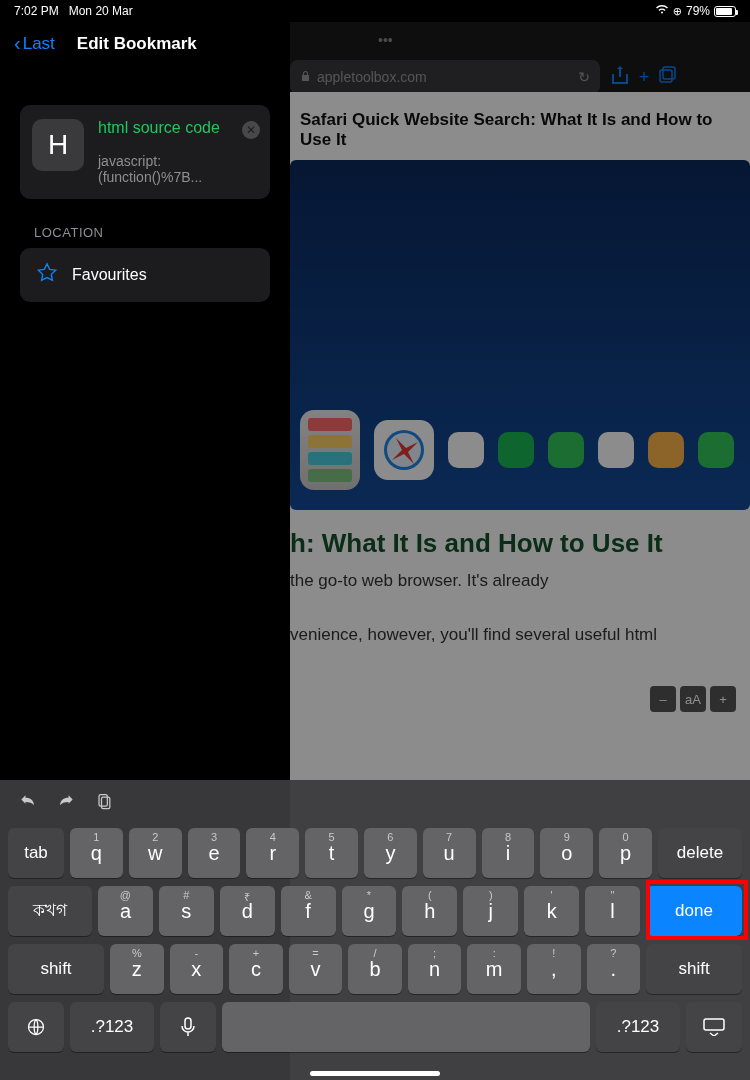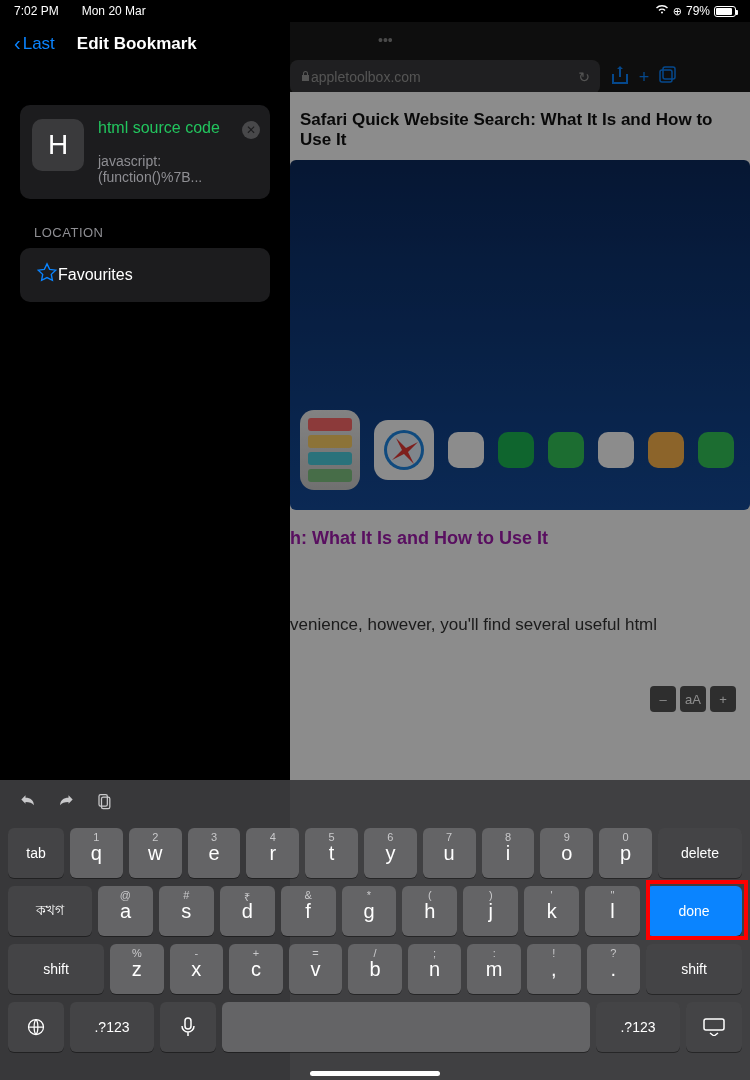--- a/index.html
+++ b/index.html
@@ -1,18 +1,18 @@
 <!DOCTYPE html>
 <html><head>
 <meta charset="utf-8">
 <style>
 *{margin:0;padding:0;box-sizing:border-box;font-family:-apple-system,BlinkMacSystemFont,sans-serif}
 body{width:750px;height:1080px;background:#000;position:relative;overflow:hidden}
 .statusbar{height:22px;display:flex;align-items:center;padding:0 14px;color:#fff;font-size:12px;font-weight:500}
-.status-left{display:flex;gap:23px}
+.status-left{display:flex;gap:10px}
 .status-right{margin-left:auto;display:flex;align-items:center;gap:4px}
 .battery{width:22px;height:11px;border:1px solid #fff;border-radius:3px;position:relative;display:inline-block}
 .battery::after{content:"";position:absolute;right:-3px;top:3px;width:2px;height:5px;background:#fff;border-radius:0 1px 1px 0}
 .battery-fill{position:absolute;left:1px;top:1px;bottom:1px;width:79%;background:#fff;border-radius:1px}
 
 .sidebar{position:absolute;left:0;top:22px;width:290px;bottom:0;background:#000;z-index:5}
 .nav-header{display:flex;align-items:center;padding:10px 14px;gap:4px}
 .back-btn{display:flex;align-items:center;color:#0a84ff;font-size:17px}
 .chevron-left{font-size:20px;margin-right:2px}
 .header-title{color:#fff;font-weight:700;font-size:17px;margin-left:18px}
@@ -23,66 +23,66 @@
 .rb3{left:92px;top:140px;width:188px;height:42px}
 
 .bookmark-card{margin:40px 20px 0 20px;background:#1c1c1e;border-radius:10px;padding:14px 12px;display:flex;align-items:flex-start;gap:14px;position:relative}
 .bm-icon{width:52px;height:52px;background:#3a3a3c;border-radius:10px;display:flex;align-items:center;justify-content:center;color:#fff;font-size:28px;font-weight:400}
 .bm-fields{flex:1;display:flex;flex-direction:column;gap:16px}
 .bm-title{color:#22c55e;font-size:16px}
 .bm-url{color:#8e8e93;font-size:14px}
 .clear-btn{width:18px;height:18px;border-radius:9px;background:#48484a;display:flex;align-items:center;justify-content:center;color:#1c1c1e;font-size:12px;position:absolute;right:10px;top:16px}
 
 .section-label{color:#8e8e93;font-size:13px;margin:26px 34px 8px;letter-spacing:0.5px}
-.location-row{margin:0 20px;background:#1c1c1e;border-radius:10px;padding:14px 16px;display:flex;align-items:center;color:#fff;font-size:16px}
+.location-row{margin:0 20px;background:#1c1c1e;border-radius:10px;padding:14px 16px;display:flex;align-items:center;gap:14px;color:#fff;font-size:16px}
 .star-icon svg{width:22px;height:22px}
 
 .browser{position:absolute;left:290px;right:0;top:22px;bottom:0;background:#1a1a1a}
 .overlay{position:absolute;inset:0;background:rgba(0,0,0,0.45);z-index:2;pointer-events:none}
 .safari-top{height:36px;display:flex;align-items:center;gap:10px;padding:0 10px}
 .dots{color:#888;font-size:14px;margin-left:78px}
-.urlbar{height:34px;background:#3a3a3c;border-radius:8px;margin:0 8px 0 0;flex:1;display:flex;align-items:center;padding:0 10px;color:#9a9a9a;font-size:14px;max-width:310px}
+.urlbar{height:34px;background:#3a3a3c;border-radius:8px;margin:0 8px 0 0;flex:1;display:flex;align-items:center;padding:0 10px;color:#9a9a9a;font-size:14px;gap:6px;max-width:310px}
 .url-refresh{margin-left:auto;color:#9a9a9a}
 .tb-icon{color:#0a84ff;font-size:18px;width:24px;text-align:center}
 .safari-row{display:flex;align-items:center;padding:2px 10px 6px 0}
 
 .page{background:#fff;position:absolute;left:0;right:0;top:70px;bottom:0;overflow:hidden}
 .searchbar{margin:14px auto 14px;width:300px;height:34px;border-radius:17px;background:#f0f0f3;display:flex;align-items:center;padding:0 14px;color:#8a8a8e;font-size:14px}
 .searchbar svg{margin-left:auto}
 .page-small-title{color:#111;font-size:17px;font-weight:600;margin:18px 10px 10px 10px}
 .hero{margin:0 0 0 0;height:350px;background:linear-gradient(180deg,#0b2a5e,#144b9a);position:relative;border-radius:6px;overflow:hidden}
 .dock{position:absolute;bottom:20px;left:0;right:0;display:flex;align-items:center;gap:14px;padding-left:10px}
 .dock .app{width:40px;height:40px;border-radius:10px}
 .app.settings{width:60px;height:80px;border-radius:14px;background:linear-gradient(#eee,#ccc);display:flex;flex-direction:column;gap:4px;padding:8px}
 .app.settings span{height:14px;border-radius:3px}
 .app.safari{width:60px;height:60px;border-radius:14px;background:#fff;display:flex;align-items:center;justify-content:center}
 .app.safari svg{width:44px;height:44px}
 .app.small{width:36px;height:36px;border-radius:10px}
-.article-title{font-size:18px;font-weight:700;color:#a21caf;margin:18px 0 8px 0}
+.article-title{font-size:26px;font-weight:700;color:#14532d;margin:18px 0 8px 0}
 .meta{color:#666;font-size:14px;margin:10px 0 18px 0}
 .meta b{color:#333}
 .body-text{color:#333;font-size:17px;line-height:1.6;margin:0 14px 0 0}
 .text-controls{position:absolute;right:14px;top:594px;display:flex;gap:4px}
 .text-controls div{width:26px;height:26px;background:#555;color:#fff;border-radius:4px;display:flex;align-items:center;justify-content:center;font-size:13px}
 
 .keyboard{position:absolute;left:0;right:0;bottom:0;height:300px;background:rgba(60,60,62,0.94);z-index:10;padding:8px 8px 0 8px}
 .kb-toolbar{display:flex;align-items:center;gap:18px;padding:4px 10px 12px;color:#c9c9cb}
 .kb-toolbar svg{width:20px;height:20px}
 .kb-rows{display:flex;flex-direction:column;gap:8px}
 .kb-row{display:flex;gap:6px}
 .key{background:#646466;border-radius:6px;height:50px;display:flex;flex-direction:column;align-items:center;justify-content:center;color:#fff;font-size:20px;position:relative;box-shadow:0 1px 0 rgba(0,0,0,.4)}
 .key .hint{position:absolute;top:3px;font-size:11px;color:#c9c9cb}
 .key.dark{background:#444446}
 .key.wide1{flex:0 0 56px}
 .key.letter{flex:1}
 .key.wider{flex:0 0 84px}
 .key.widest{flex:0 0 96px}
 .key.done{background:#0a84ff}
 .key.space{flex:1}
-.key.sm{font-size:14px}
+.key.sm{font-size:17px}
 .red-done{position:absolute;border:4px solid #f00;right:2px;top:100px;width:102px;height:60px;z-index:20}
 .home-ind{position:absolute;bottom:4px;left:50%;transform:translateX(-50%);width:130px;height:5px;background:#fff;border-radius:3px;z-index:30}
 </style>
 </head>
 <body>
 
 <div class="statusbar">
   <div class="status-left">
     <span>7:02 PM</span>
     <span>Mon 20 Mar</span>
@@ -187,21 +187,21 @@
         <div class="app small" style="background:#34c759"></div>
       </div>
     </div>
     <div class="article-title">h: What It Is and How to Use It</div>
     <div class="text-controls">
       <div>–</div>
       <div>aA</div>
       <div>+</div>
     </div>
     <div class="body-text">
-      <br>
+      <span>the go-to web browser. It's already</span><br>
       <br>
       <span>venience, however, you'll find several useful html</span>
     </div>
   </div>
   <div class="overlay"></div>
 </div>
 
 <div class="keyboard">
   <div class="red-done"></div>
   <div class="kb-toolbar">

